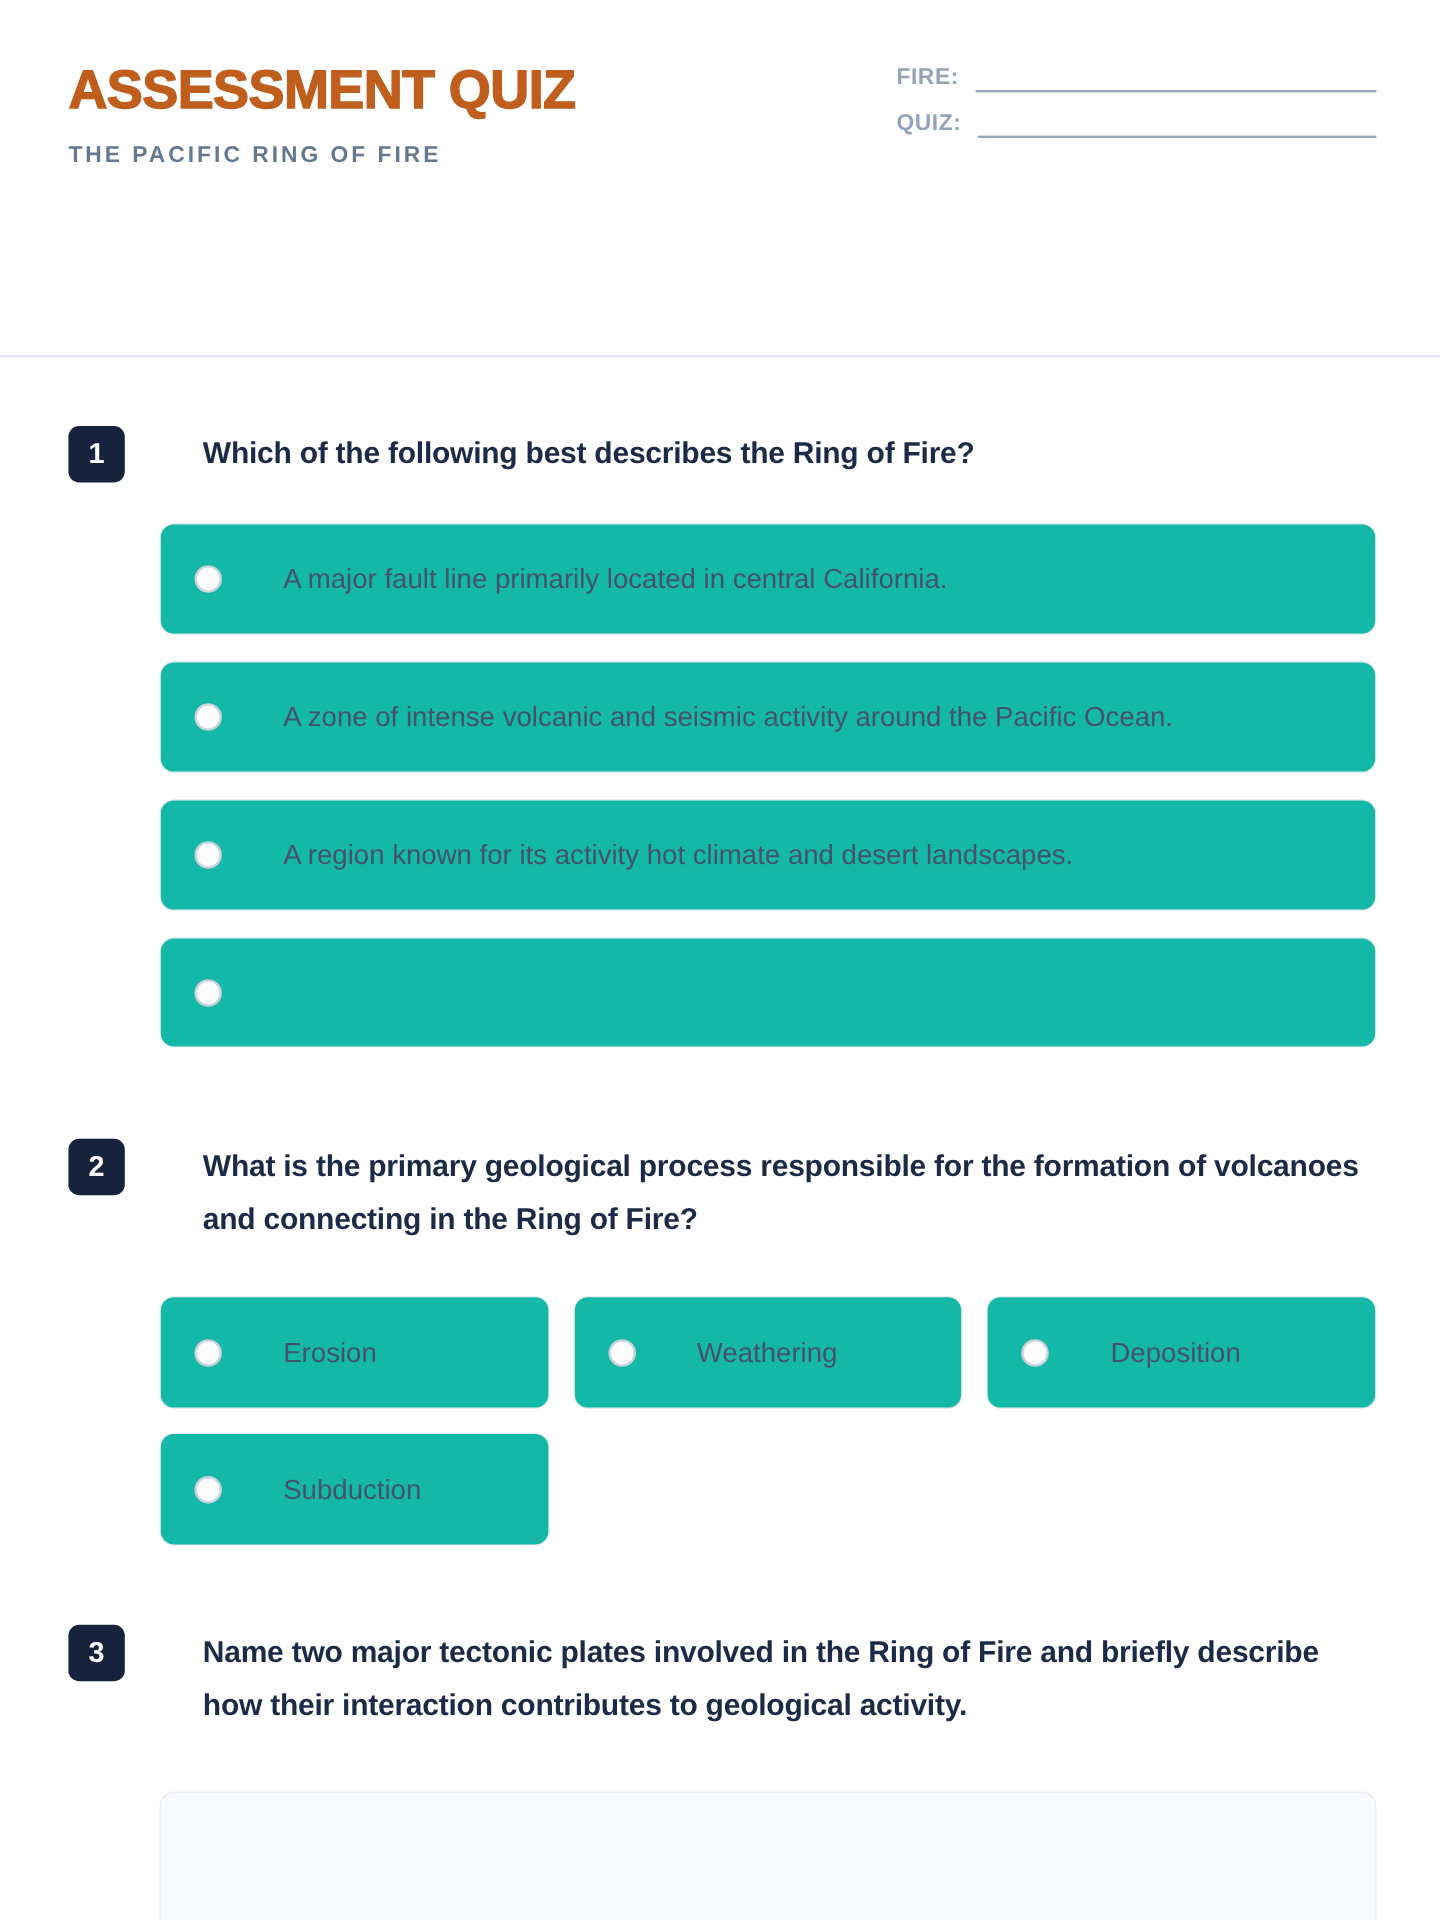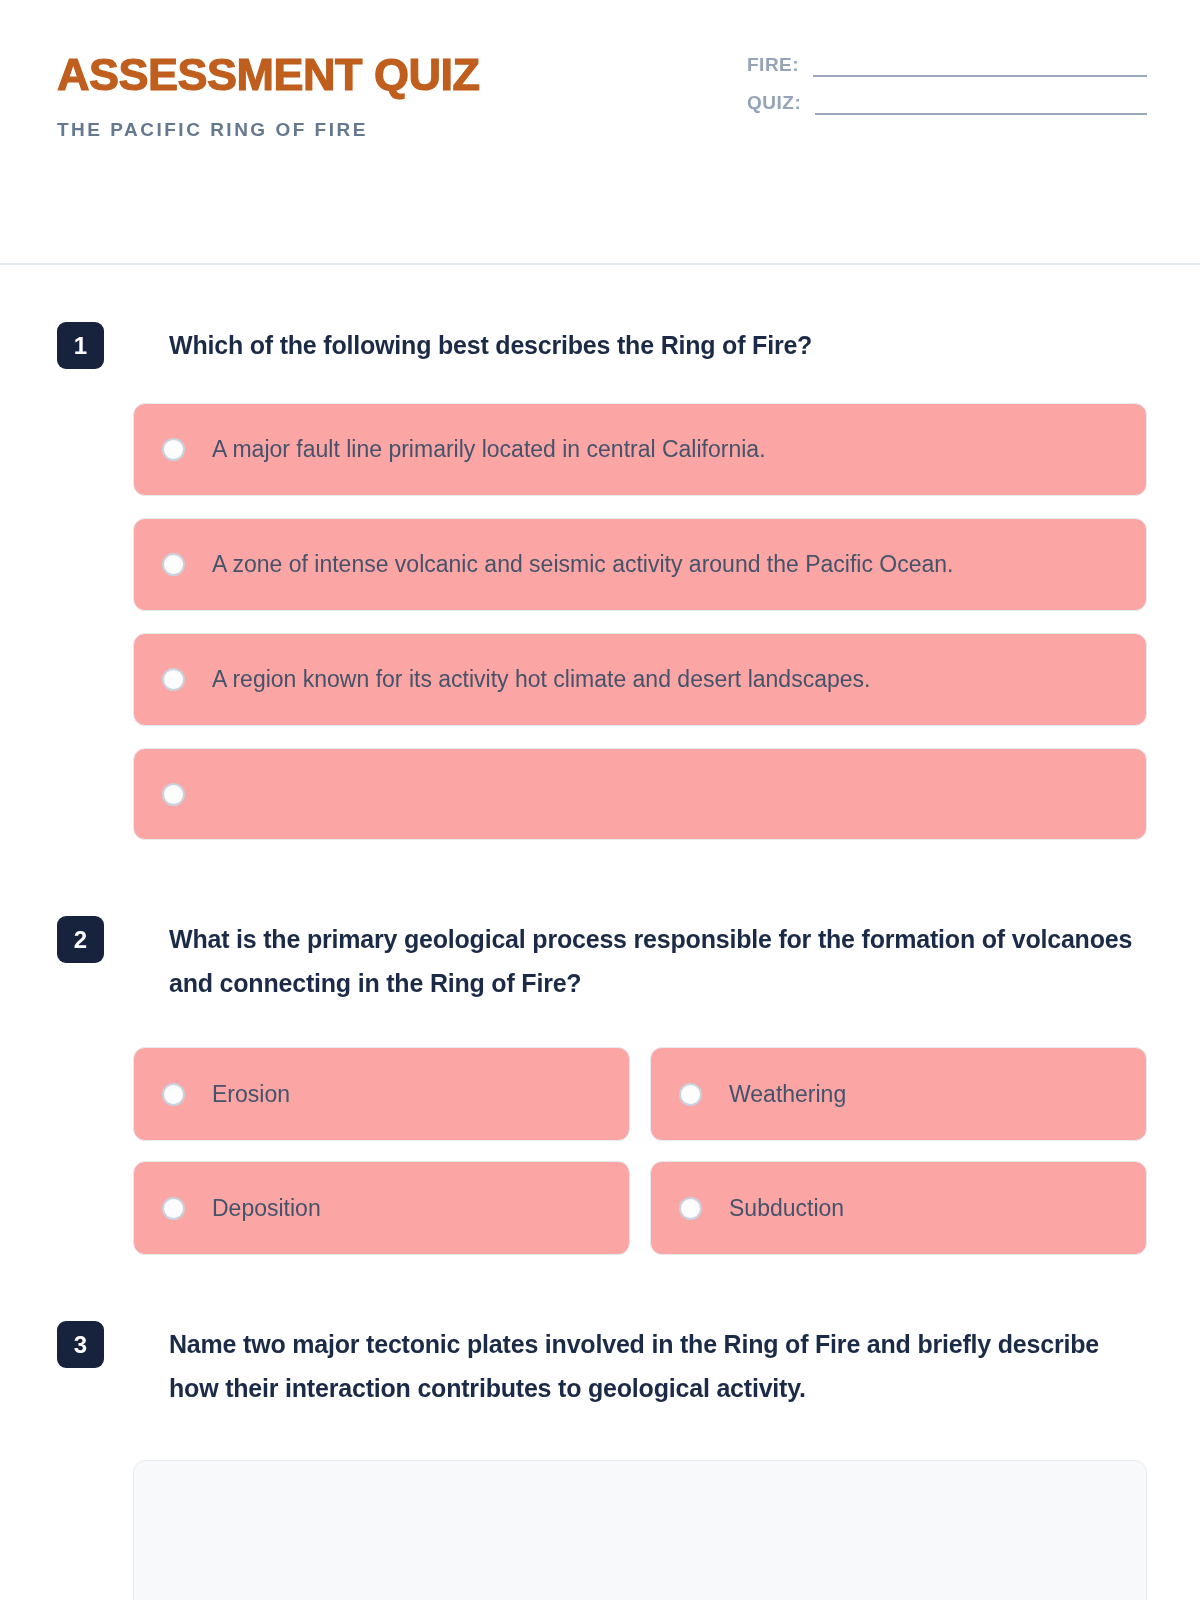--- a/index.html
+++ b/index.html
@@ -6,21 +6,21 @@
   html, body { margin: 0; padding: 0; }
   body {
     width: 1200px; height: 1600px; overflow: hidden;
     background: #ffffff;
     font-family: "Liberation Sans", "DejaVu Sans", sans-serif;
   }
 
   
   .header {
     display: flex; justify-content: space-between; align-items: flex-start;
-    padding: 52px 53px 0 57px; height: 263px;
+    padding: 52px 53px 0 57px; height: 296px;
   }
   .title {
     margin: 0; font-size: 45px; line-height: 1; font-weight: 700;
     color: #bf5e1d; letter-spacing: -0.5px;
     -webkit-text-stroke: 1.2px #bf5e1d;
   }
   .subtitle {
     margin-top: 22px; font-size: 19px; font-weight: 700;
     letter-spacing: 2.5px; color: #64788f;
   }
@@ -57,26 +57,26 @@
   .section-q1 { margin-top: 57px; }
   .section-q2 { margin-top: 76px; }
   .section-q3 { margin-top: 66px; }
 
   .options-stack {
     margin: 34px 0 0 76px;
     display: flex; flex-direction: column; gap: 22px;
   }
   .options-grid {
     margin: 42px 0 0 76px;
-    display: grid; grid-template-columns: 1fr 1fr; gap: 20px;
+    display: grid; grid-template-columns: 1fr 1fr 1fr; gap: 20px;
   }
   .option-card {
-    background: #fca5a5; border: 1.5px solid #e7ebf1; border-radius: 12px;
+    background: #14b8a6; border: 1.5px solid #e7ebf1; border-radius: 12px;
     min-height: 92px; display: flex; align-items: center;
-    padding: 26px 28px; cursor: pointer;
+    padding: 26px 28px; cursor: pointer; gap: 24px;
   }
   .options-grid .option-card { min-height: 94px; }
   .radio {
     width: 23px; height: 23px; flex-shrink: 0;
     border: 2.5px solid #c8d1dd; border-radius: 50%;
     background: #fdfdfe;
   }
   .option-label {
     margin-left: 27px; font-size: 23px; color: #44536a; line-height: 39px;
   }

